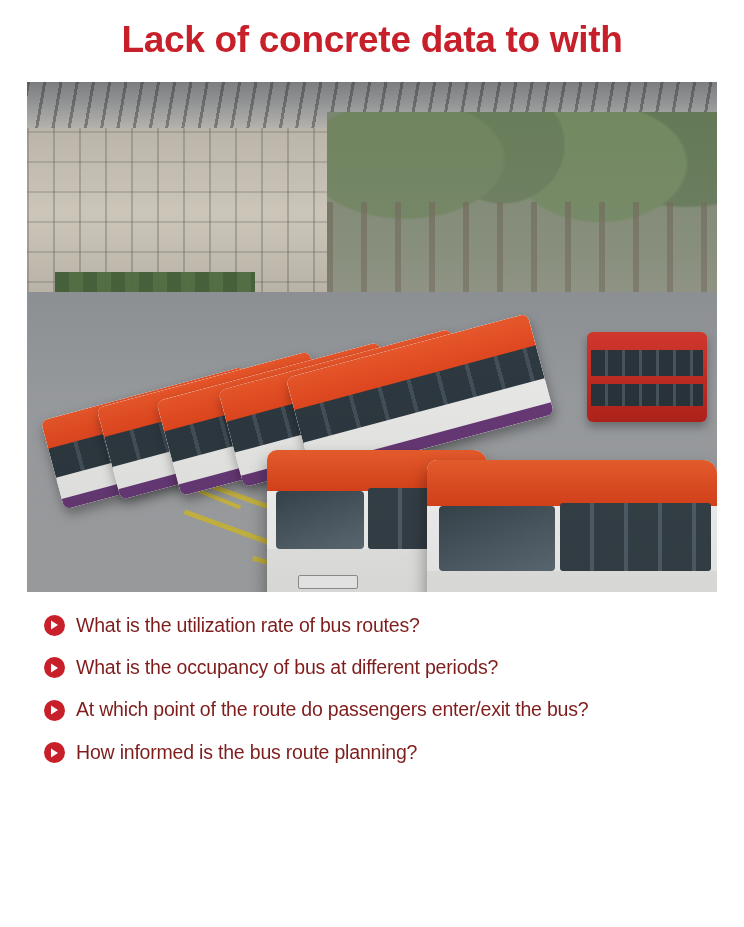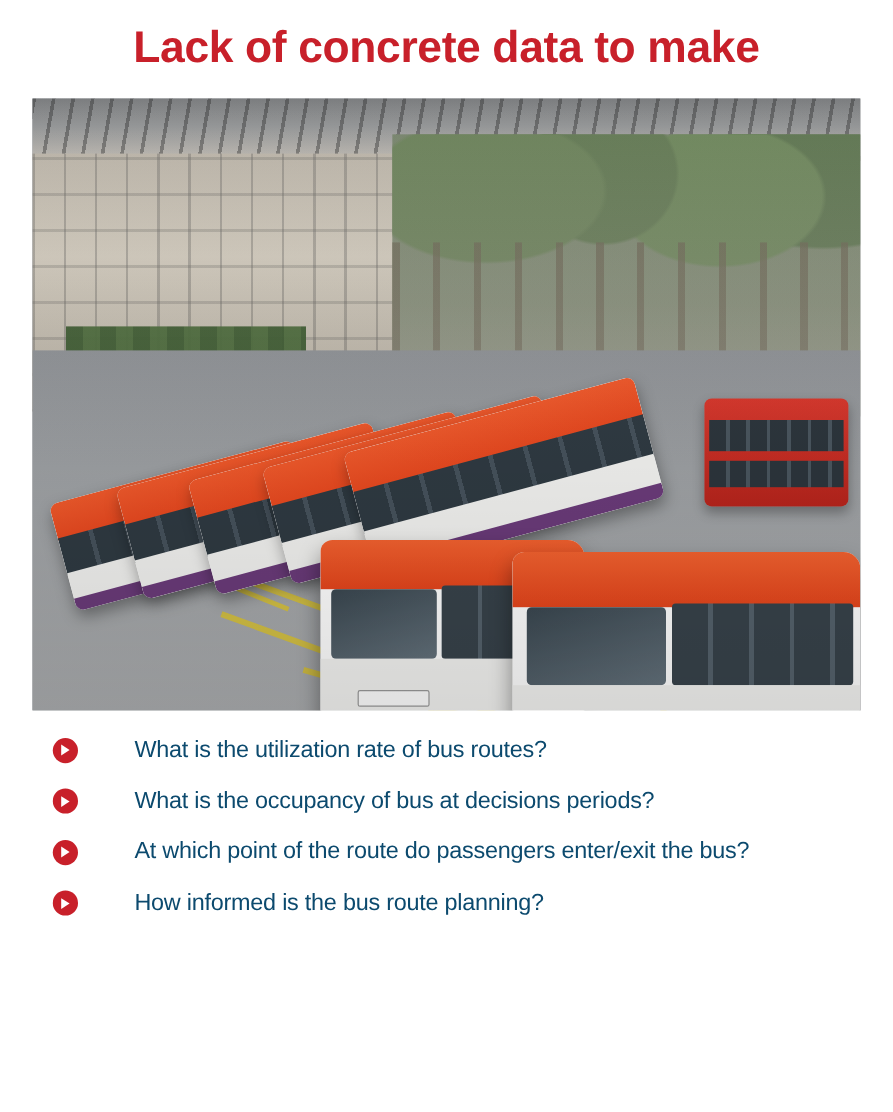--- a/index.html
+++ b/index.html
@@ -218,33 +218,32 @@
     margin-right: 11px;
     border-radius: 50%;
     background: #c8202a;
     display: flex;
     align-items: center;
     justify-content: center;
   }
   .bullet-icon svg { display: block; }
   .bullet-text {
     font-size: 19.5px;
-    color: #0c4a6e;
+    color: #7f1d1d;
     line-height: 1.2;
     letter-spacing: -0.2px;
-    margin-left: 36px;
   }
 </style>
 </head>
 <body>
 
 <div class="slide">
 
   <h1 class="title">
-    <span class="title-line">Lack of concrete data to make</span>
+    <span class="title-line">Lack of concrete data to with</span>
   </h1>
 
   <div class="photo-wrap">
     <div class="photo">
       <div class="sky-canopy"></div>
       <div class="canopy-beams"></div>
       <div class="bg-building"></div>
       <div class="bg-building-grid"></div>
       <div class="bg-trees"></div>
       <div class="bg-trees-trunks"></div>
@@ -326,21 +325,21 @@
       </span>
       <span class="bullet-text">What is the utilization rate of bus routes?</span>
     </div>
 
     <div class="bullet">
       <span class="bullet-icon">
         <svg width="9" height="10" viewBox="0 0 9 10">
             <polygon points="1,0.5 8,5 1,9.5" fill="#ffffff"></polygon>
           </svg>
       </span>
-      <span class="bullet-text">What is the occupancy of bus at decisions periods?</span>
+      <span class="bullet-text">What is the occupancy of bus at different periods?</span>
     </div>
 
     <div class="bullet">
       <span class="bullet-icon">
         <svg width="9" height="10" viewBox="0 0 9 10">
             <polygon points="1,0.5 8,5 1,9.5" fill="#ffffff"></polygon>
           </svg>
       </span>
       <span class="bullet-text">At which point of the route do passengers enter/exit the bus?</span>
     </div>

